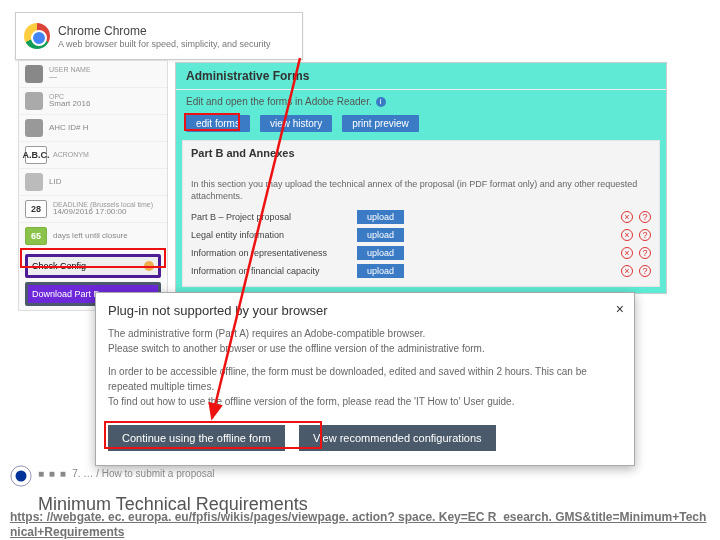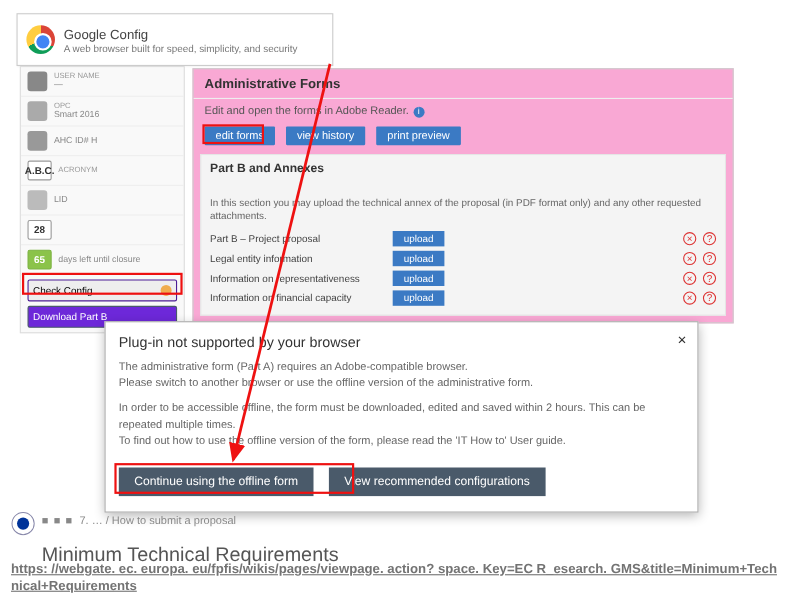--- a/index.html
+++ b/index.html
@@ -21,29 +21,29 @@
   .sidebar { position: absolute; top: 60px; left: 18px; width: 150px; border:1px solid #ddd;
     background:#f9f9f9; }
   .sidebar .row { display:flex; align-items:center; gap:6px; padding:4px 6px; border-bottom:1px solid #eee; }
   .sidebar .row .ic { width:18px; height:18px; background:#bbb; border-radius:3px; flex-shrink:0; }
   .sidebar .row .lbls { font-size:8px; color:#888; line-height:1.1; }
   .sidebar .row .lbls .l1 { font-size:7px; color:#999; }
   .sidebar .box { width:22px; height:18px; border:1px solid #999; background:#fff; font-size:9px;
     color:#333; display:flex; align-items:center; justify-content:center; font-weight:bold; border-radius:2px;}
   .sidebar .box.green { background:#8bc34a; color:#fff; border-color:#7cb342;}
   .sidebar .btn-row { padding:4px 6px; }
-  .sidebar .sbtn { width:100%; font-size:9px; padding:4px; border:1px solid #4c1d95; background:#eee;
+  .sidebar .sbtn { width:100%; font-size:9px; padding:4px; border:3px solid #4c1d95; background:#eee;
     text-align:left; border-radius:2px; display:flex; align-items:center; justify-content:space-between;}
   .sidebar .sbtn.dark { background:#6d28d9; color:#fff; border-color:#4a5a6a; }
   .warn-dot { width:10px; height:10px; border-radius:50%; background:#f0ad4e; display:inline-block;}
   .redbox1 { position:absolute; border:2px solid #e11; }
 
   
   .admin { position: absolute; top: 62px; left: 175px; width: 492px; border:1px solid #ccc;
-    background:#f9a8d4; font-size:10px; color:#555; }
+    background:#5eead4; font-size:10px; color:#555; }
   .admin .head { font-weight:bold; color:#333; font-size:12px; padding:6px 10px; border-bottom:1px solid #eee; }
   .admin .sub { padding:6px 10px; display:flex; align-items:center; gap:4px;}
   .info-dot { width:10px; height:10px; border-radius:50%; background:#3b7ac4; color:#fff;
     font-size:8px; display:inline-flex; align-items:center; justify-content:center; }
   .admin .btns { padding:2px 10px 8px; display:flex; gap:10px; }
   .pillbtn { font-size:10px; color:#fff; background:#3b7ac4; border:none; padding:3px 10px;
     border-radius:1px; }
   .admin .sect { background:#f4f4f4; margin:0 6px 6px; border:1px solid #e5e5e5; padding:6px 8px; }
   .admin .sect .stitle { font-weight:bold; color:#333; font-size:11px; margin-bottom:20px;}
   .admin .sect .sdesc { font-size:9px; color:#666; margin-bottom:6px; line-height:1.3;}
@@ -74,21 +74,21 @@
   .bigtitle { position:absolute; top:482px; left:38px; font-size:18px; color:#555; font-weight:400;margin-top:12px;}
   .link { position:absolute; top:510px; left:10px; right:10px; font-size:12px; color:#737373;
     text-decoration:underline; font-weight:bold; line-height:1.25; word-break:break-all;}
 </style>
 </head>
 <body>
 
 <div class="chrome-tip">
   <div class="ico"></div>
   <div class="txt">
-    <div class="t1">Google Config</div>
+    <div class="t1">Chrome Chrome</div>
     <div class="t2">A web browser built for speed, simplicity, and security</div>
   </div>
 </div>
 
 <div class="sidebar">
   <div class="row">
       <div class="ic" style="background:#888"></div>
     <div class="lbls">
         <div class="l1">USER NAME</div>
       <div>—</div>
@@ -114,20 +114,24 @@
       </div>
     </div>
   <div class="row">
       <div class="ic" style="background:#bbb"></div>
     <div class="lbls">
         <div>LID</div>
       </div>
     </div>
   <div class="row">
       <div class="box">28</div>
+    <div class="lbls">
+        <div class="l1">DEADLINE (Brussels local time)</div>
+      <div>14/09/2016 17:00:00</div>
+      </div>
     </div>
   <div class="row">
       <div class="box green">65</div>
     <div class="lbls">
         <div>days left until closure</div>
       </div>
     </div>
   <div class="btn-row">
     <div class="sbtn">
       <span>Check Config</span>

